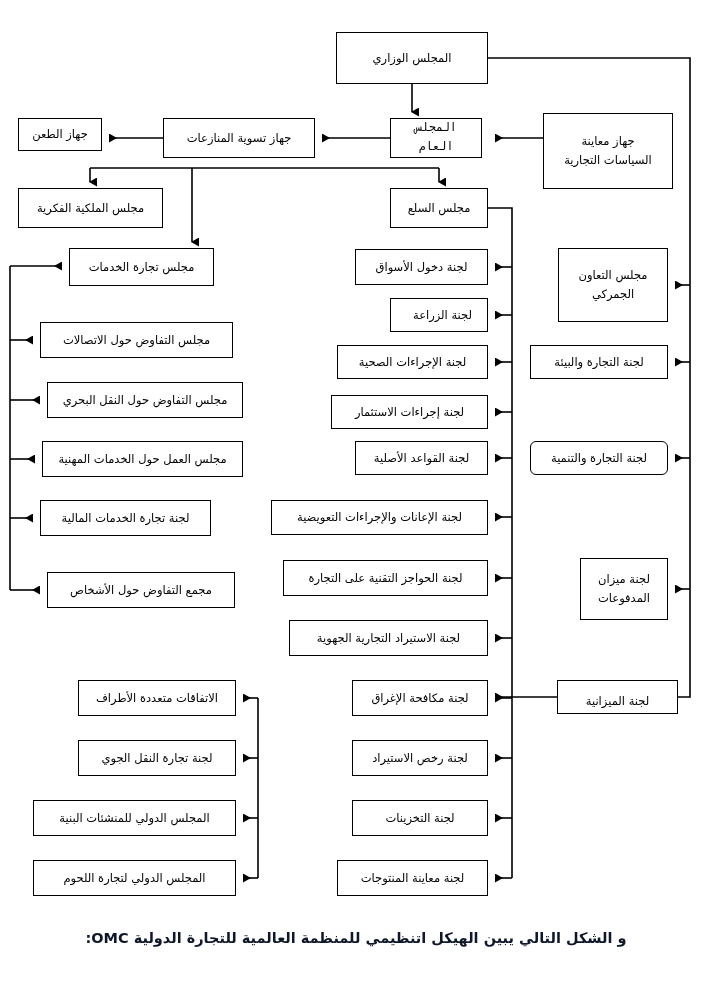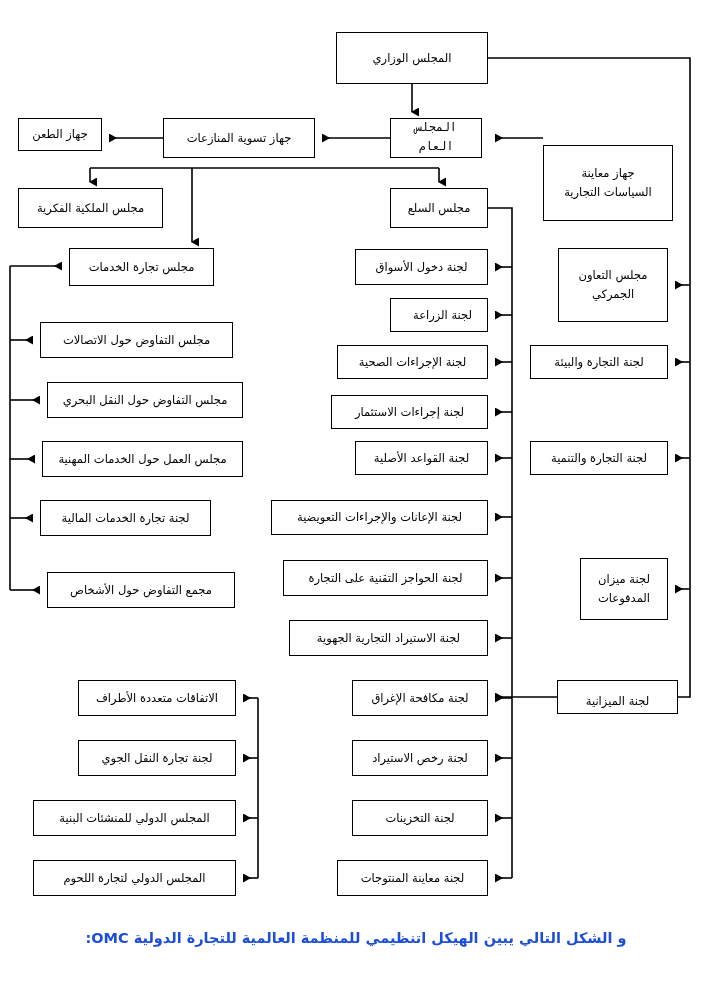--- a/index.html
+++ b/index.html
@@ -29,21 +29,21 @@
   }
   .node span{display:block;width:100%;}
   .caption{
     position:absolute;
     left:0;top:930px;width:712px;
     text-align:center;
     direction:rtl;
     font-family:"DejaVu Sans","Liberation Sans",sans-serif;
     font-weight:bold;
     font-size:14.5px;
-    color:#1d4ed8;
+    color:#0f172a;
   }
 </style>
 </head>
 <body>
 
 <div id="canvas">
 
   <svg class="svg-layer" viewBox="0 0 720 1001" width="720" height="1001" xmlns="http://www.w3.org/2000/svg">
     <defs>
       <marker id="arrL" markerWidth="9" markerHeight="9" refX="8" refY="4.5" orient="auto" markerUnits="userSpaceOnUse">
@@ -103,21 +103,21 @@
       <path d="M258,758 L243,758" marker-end="url(#arrL)"></path>
       <path d="M258,818 L243,818" marker-end="url(#arrL)"></path>
       <path d="M258,878 L243,878" marker-end="url(#arrL)"></path>
 
     </g>
   </svg>
 
   <div id="nodes">
       <div class="node" style="left: 336px; top: 32px; width: 152px; height: 52px;"><span>المجلس الوزاري</span></div>
       <div class="node" style="left: 390px; top: 118px; width: 92px; height: 40px; font-family: Liberation Mono, monospace;"><span>المجلس العام</span></div>
-      <div class="node" style="left: 543px; top: 113px; width: 130px; height: 76px; margin-top: 32px;"><span>جهاز معاينة
+      <div class="node" style="left: 543px; top: 113px; width: 130px; height: 76px;"><span>جهاز معاينة
 السياسات التجارية</span></div>
       <div class="node" style="left: 163px; top: 118px; width: 152px; height: 40px;"><span>جهاز تسوية المنازعات</span></div>
       <div class="node" style="left: 18px; top: 118px; width: 84px; height: 33px;"><span>جهاز الطعن</span></div>
       <div class="node" style="left: 18px; top: 188px; width: 145px; height: 40px;"><span>مجلس الملكية الفكرية</span></div>
       <div class="node" style="left: 390px; top: 188px; width: 98px; height: 40px;"><span>مجلس السلع</span></div>
       <div class="node" style="left: 69px; top: 248px; width: 145px; height: 38px;"><span>مجلس تجارة الخدمات</span></div>
       <div class="node" style="left: 40px; top: 322px; width: 193px; height: 36px;"><span>مجلس التفاوض حول الاتصالات</span></div>
       <div class="node" style="left: 47px; top: 382px; width: 196px; height: 36px;"><span>مجلس التفاوض حول النقل البحري</span></div>
       <div class="node" style="left: 42px; top: 441px; width: 201px; height: 36px;"><span>مجلس العمل حول الخدمات المهنية</span></div>
       <div class="node" style="left: 40px; top: 500px; width: 171px; height: 36px;"><span>لجنة تجارة الخدمات المالية</span></div>
@@ -130,21 +130,21 @@
       <div class="node" style="left: 271px; top: 500px; width: 217px; height: 35px;"><span>لجنة الإعانات والإجراءات التعويضية</span></div>
       <div class="node" style="left: 283px; top: 560px; width: 205px; height: 36px;"><span>لجنة الحواجز التقنية على التجارة</span></div>
       <div class="node" style="left: 289px; top: 620px; width: 199px; height: 36px;"><span>لجنة الاستيراد التجارية الجهوية</span></div>
       <div class="node" style="left: 352px; top: 680px; width: 136px; height: 36px;"><span>لجنة مكافحة الإغراق</span></div>
       <div class="node" style="left: 352px; top: 740px; width: 136px; height: 36px;"><span>لجنة رخص الاستيراد</span></div>
       <div class="node" style="left: 352px; top: 800px; width: 136px; height: 36px;"><span>لجنة التخزينات</span></div>
       <div class="node" style="left: 337px; top: 860px; width: 151px; height: 36px;"><span>لجنة معاينة المنتوجات</span></div>
       <div class="node" style="left: 558px; top: 248px; width: 110px; height: 74px;"><span>مجلس التعاون
 الجمركي</span></div>
       <div class="node" style="left: 530px; top: 345px; width: 138px; height: 34px;"><span>لجنة التجارة والبيئة</span></div>
-      <div class="node" style="left: 530px; top: 441px; width: 138px; height: 34px;"><span>لجنة التجارة والتنمية</span></div>
+      <div class="node" style="left: 530px; top: 441px; width: 138px; height: 34px; border-radius: 6px;"><span>لجنة التجارة والتنمية</span></div>
       <div class="node" style="left: 580px; top: 558px; width: 88px; height: 62px;"><span>لجنة ميزان
 المدفوعات</span></div>
       <div class="node" style="left: 557px; top: 680px; width: 121px; height: 34px; align-items: flex-end;"><span>لجنة الميزانية</span></div>
       <div class="node" style="left: 78px; top: 680px; width: 158px; height: 36px;"><span>الاتفاقات متعددة الأطراف</span></div>
       <div class="node" style="left: 78px; top: 740px; width: 158px; height: 36px;"><span>لجنة تجارة النقل الجوي</span></div>
       <div class="node" style="left: 33px; top: 800px; width: 203px; height: 36px;"><span>المجلس الدولي للمنشئات البنية</span></div>
       <div class="node" style="left: 33px; top: 860px; width: 203px; height: 36px;"><span>المجلس الدولي لتجارة اللحوم</span></div>
     </div>
 
   <div class="caption">و الشكل التالي يبين الهيكل اتنظيمي للمنظمة العالمية للتجارة الدولية OMC:</div>

